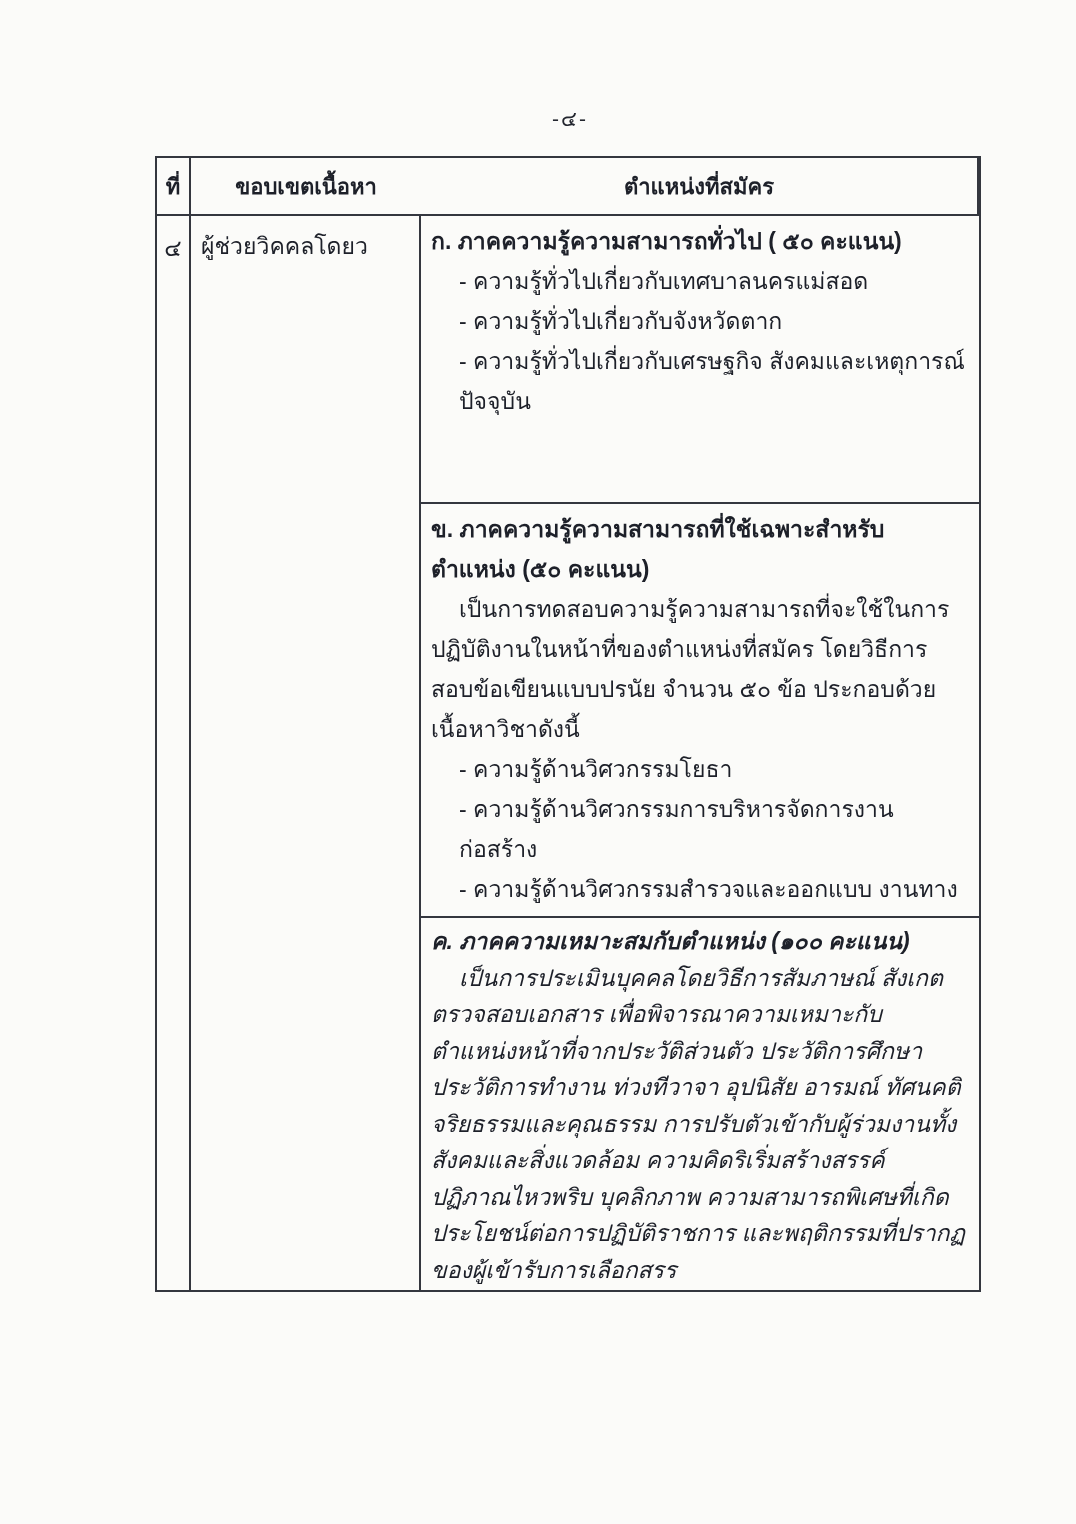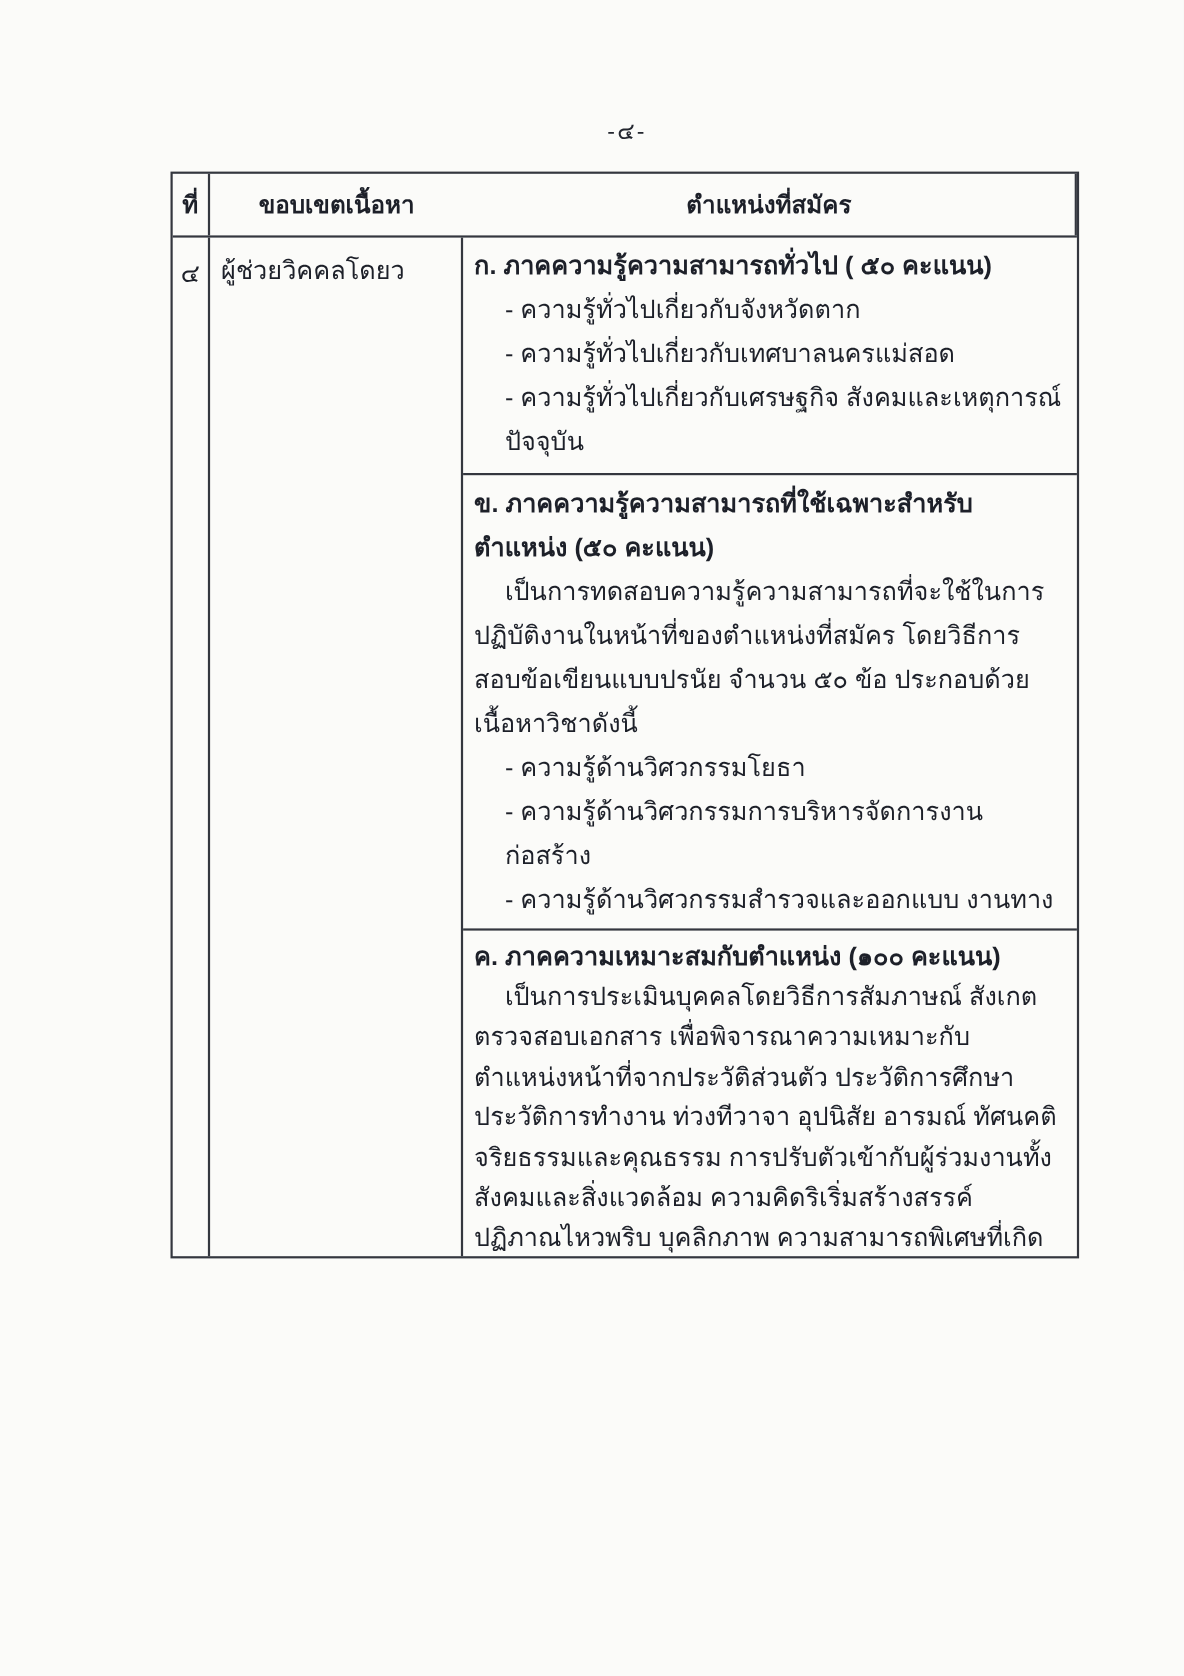--- a/index.html
+++ b/index.html
@@ -63,23 +63,23 @@
     font-size: 23px;
   }
   .sec {
     overflow: hidden;
     padding: 5px 14px 0 10px;
     font-size: 23px;
   }
   .sec-heading { font-weight: 700; }
   .sec-para { text-indent: 28px; }
   .bullet { padding-left: 28px; }
-  .sec-a { height: 216px; border-bottom: 2px solid #34373f; line-height: 40px; }
+  .sec-a { height: 288px; border-bottom: 2px solid #34373f; line-height: 40px; }
   .sec-b { height: 414px; border-bottom: 2px solid #34373f; line-height: 40px; }
-  .sec-c { height: 296px; line-height: 36.5px; }
+  .sec-c { height: 372px; line-height: 36.5px; font-style: italic; }
 </style>
 </head>
 <body>
 
 <div class="page">
 
   <div class="page-number">-๔-</div>
 
   <div class="doc-table">
 
@@ -92,22 +92,22 @@
     <div class="tbody">
 
       <div class="cell-no bdr">๔</div>
 
       <div class="cell-pos bdr">ผู้ช่วยวิคคลโดยว</div>
 
       <div class="cell-scope">
 
         <section class="sec sec-a">
           <div class="sec-heading">ก. ภาคความรู้ความสามารถทั่วไป ( ๕๐ คะแนน)</div>
+          <div class="bullet">- ความรู้ทั่วไปเกี่ยวกับเทศบาลนครแม่สอด</div>
           <div class="bullet">- ความรู้ทั่วไปเกี่ยวกับจังหวัดตาก</div>
-          <div class="bullet">- ความรู้ทั่วไปเกี่ยวกับเทศบาลนครแม่สอด</div>
           <div class="bullet">- ความรู้ทั่วไปเกี่ยวกับเศรษฐกิจ สังคมและเหตุการณ์ปัจจุบัน</div>
         </section>
 
         <section class="sec sec-b">
           <div class="sec-heading">ข. ภาคความรู้ความสามารถที่ใช้เฉพาะสำหรับตำแหน่ง (๕๐ คะแนน)</div>
           <p class="sec-para">เป็นการทดสอบความรู้ความสามารถที่จะใช้ในการปฏิบัติงานในหน้าที่ของตำแหน่งที่สมัคร โดยวิธีการสอบข้อเขียนแบบปรนัย จำนวน ๕๐ ข้อ ประกอบด้วยเนื้อหาวิชาดังนี้</p>
           <div class="bullet">- ความรู้ด้านวิศวกรรมโยธา</div>
           <div class="bullet">- ความรู้ด้านวิศวกรรมการบริหารจัดการงานก่อสร้าง</div>
           <div class="bullet">- ความรู้ด้านวิศวกรรมสำรวจและออกแบบ งานทางและโครงสร้าง</div>
 

